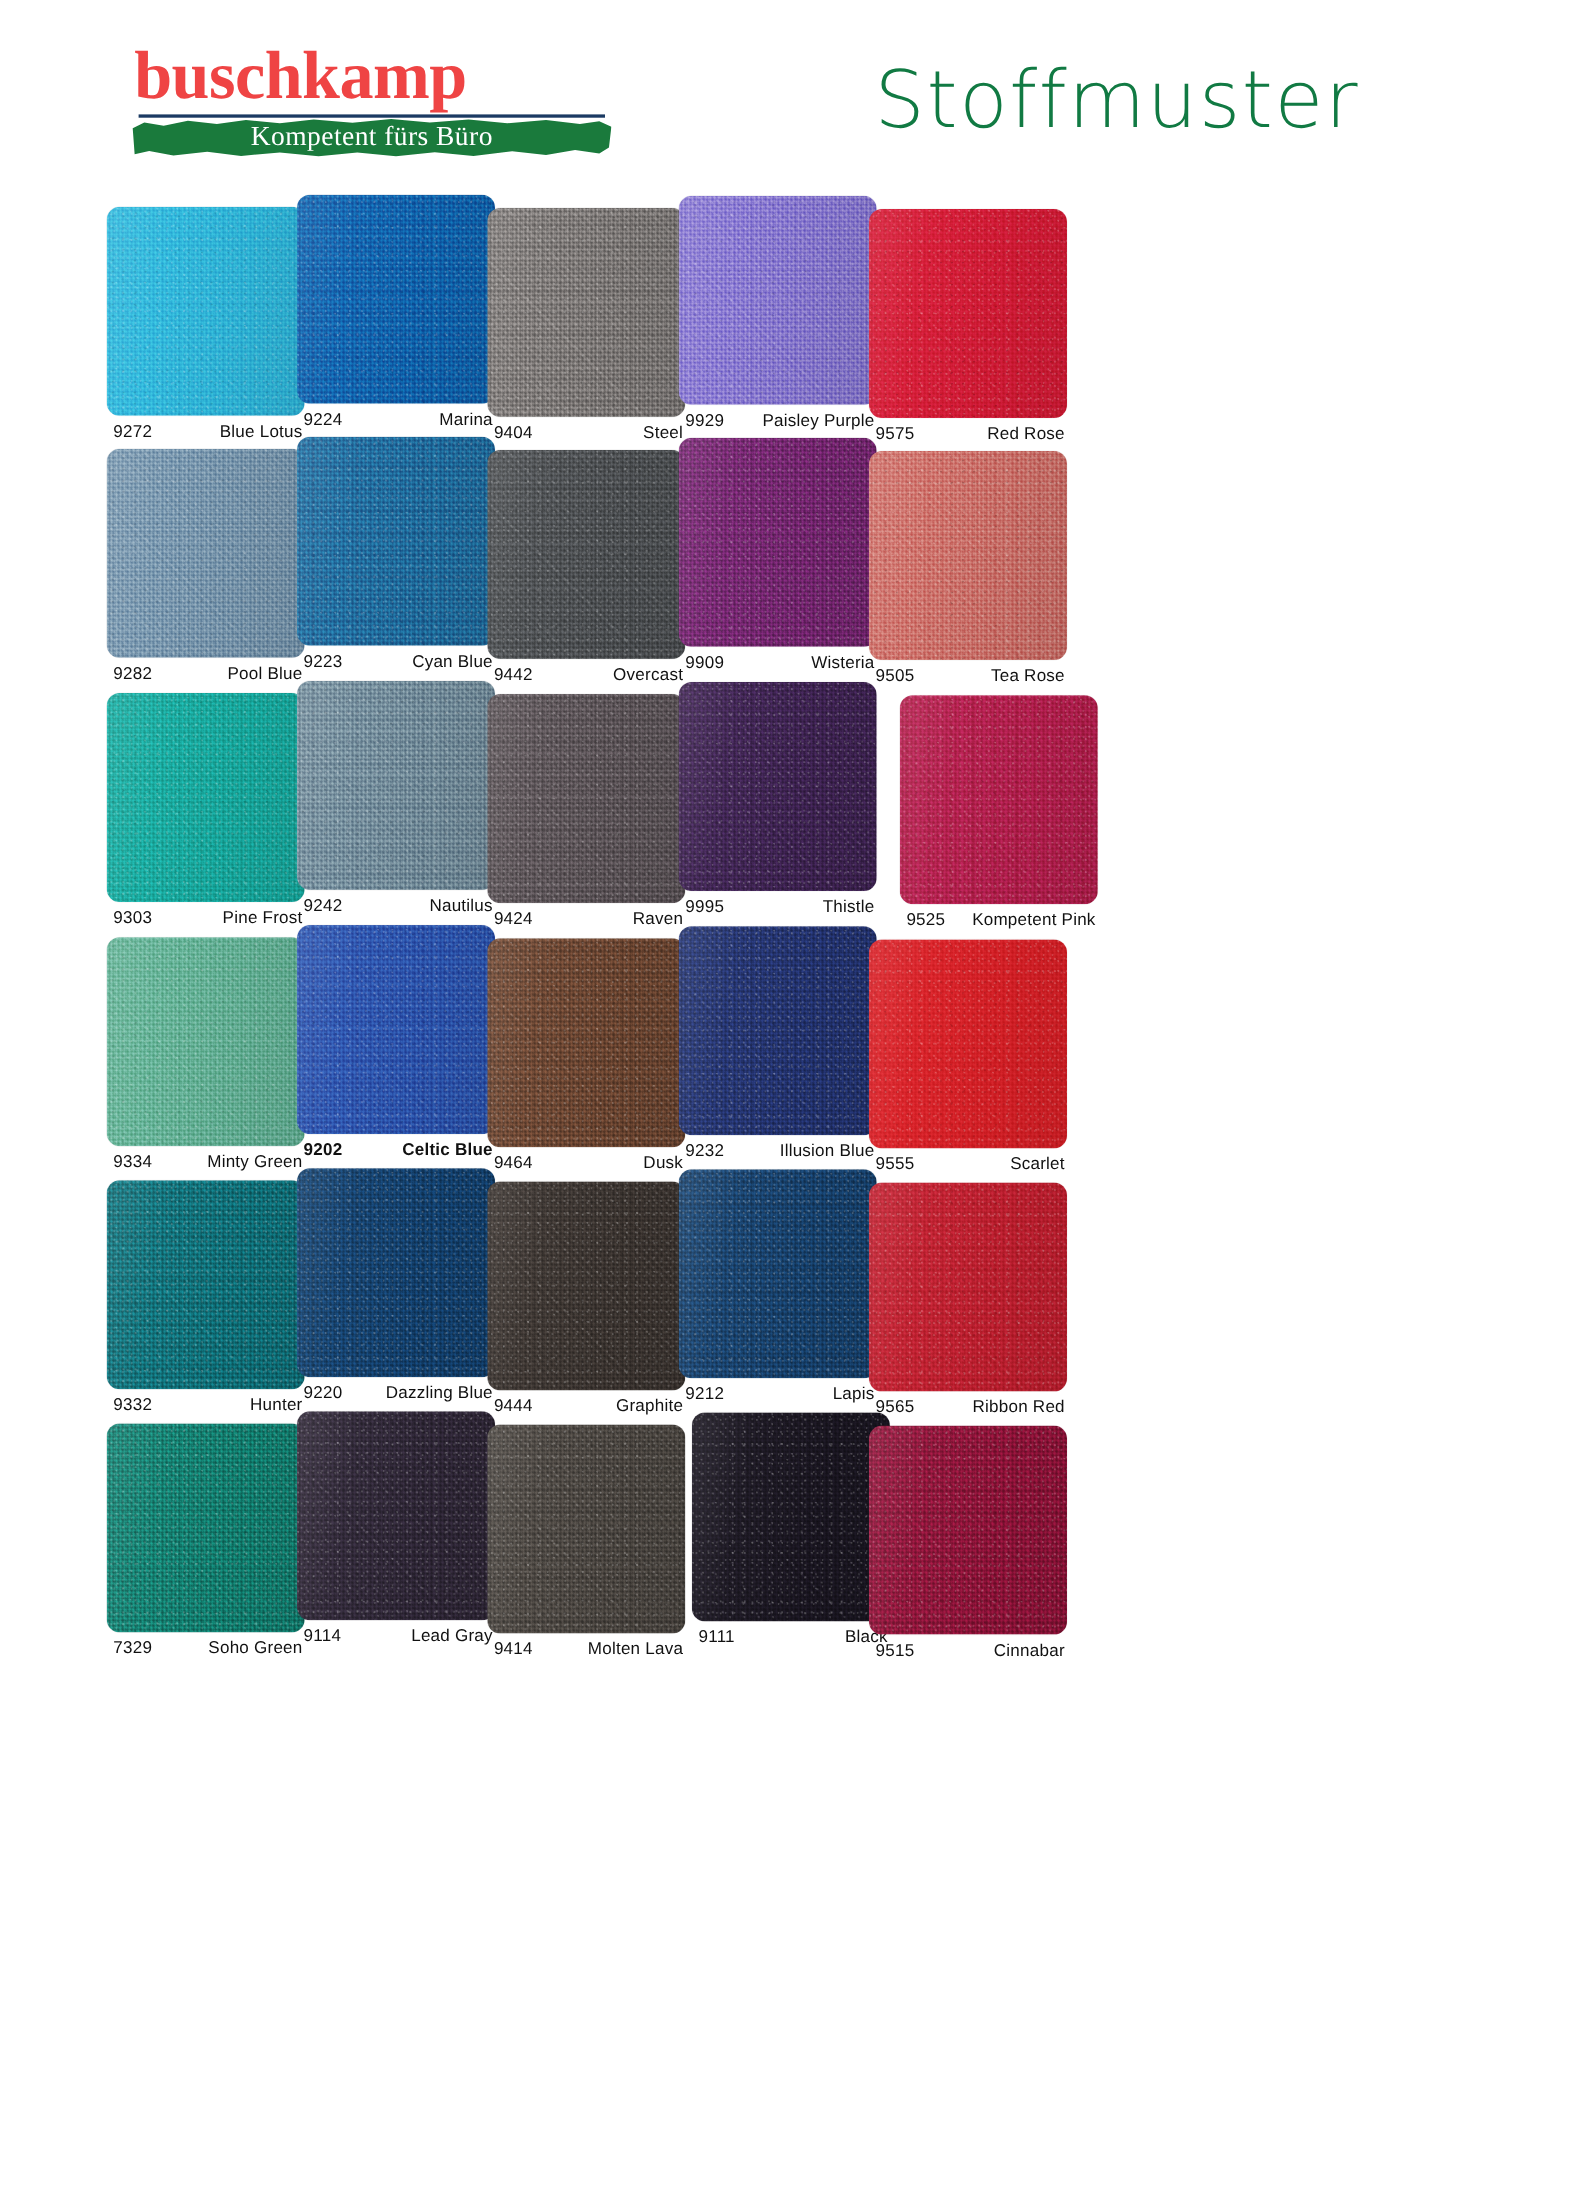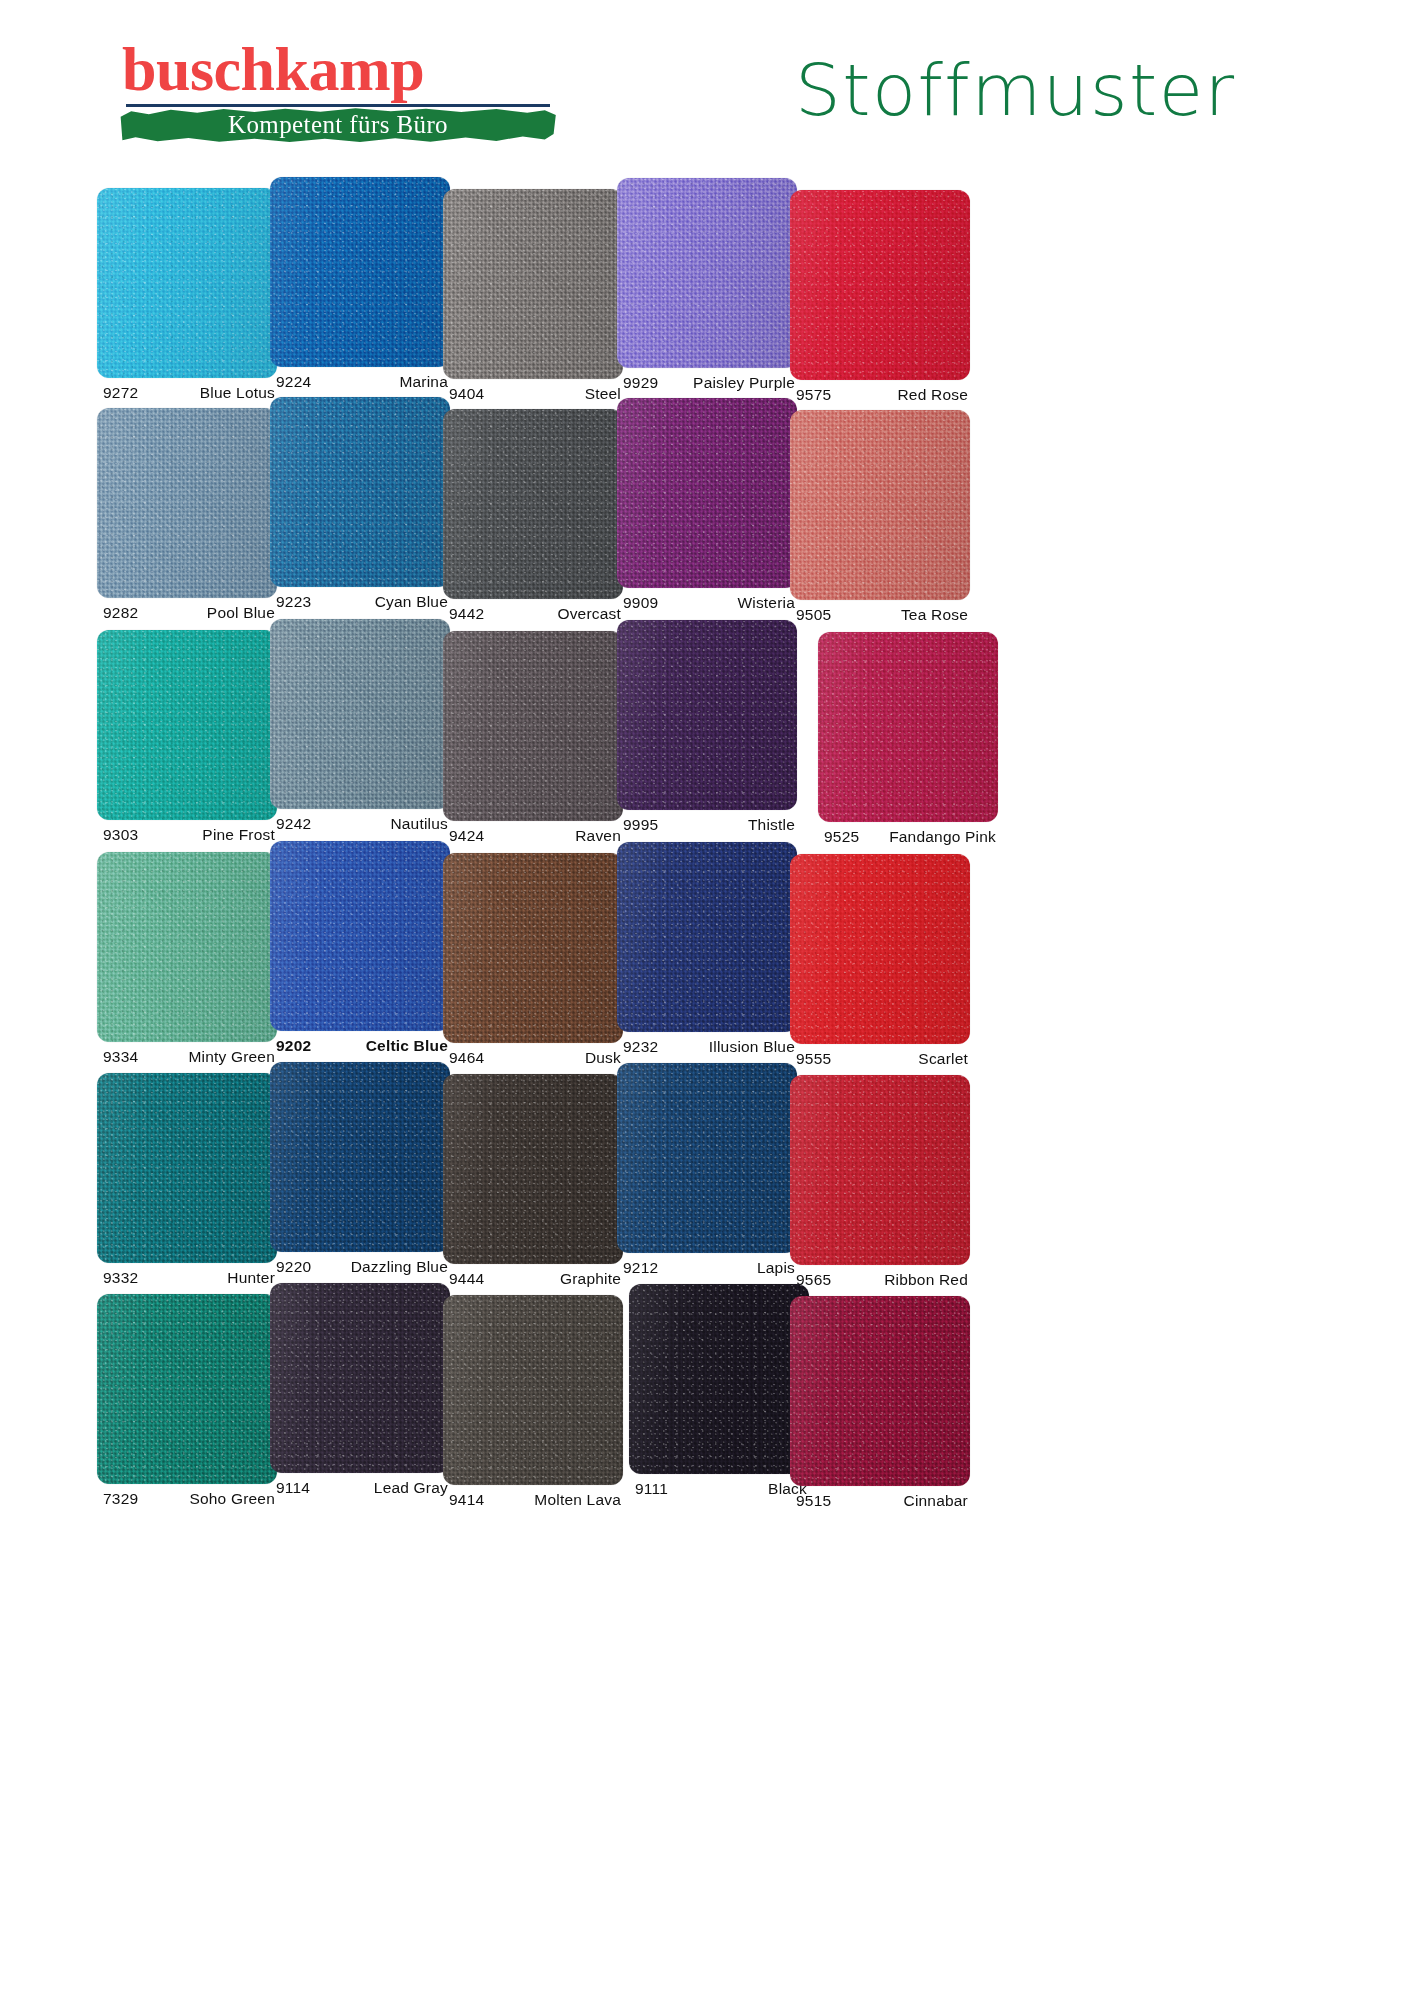--- a/index.html
+++ b/index.html
@@ -380,21 +380,21 @@
     </div>
     <div class="swatch-cell" style="left: 790px; top: 632px; padding-left: 28px;">
       <div class="swatch-chip">
         <div class="base" style="background: rgb(178, 29, 75);"></div>
         <div class="weave"></div>
         <div class="speckle"></div>
         <div class="sheen"></div>
       </div>
       <div class="swatch-label">
         <span class="swatch-code">9525</span>
-        <span class="swatch-name">Fandango Pink</span>
+        <span class="swatch-name">Kompetent Pink</span>
       </div>
     </div>
     <div class="swatch-cell" style="left: 97px; top: 852px;">
       <div class="swatch-chip">
         <div class="base" style="background: rgb(99, 178, 150);"></div>
         <div class="weave"></div>
         <div class="speckle"></div>
         <div class="sheen"></div>
       </div>
       <div class="swatch-label">

